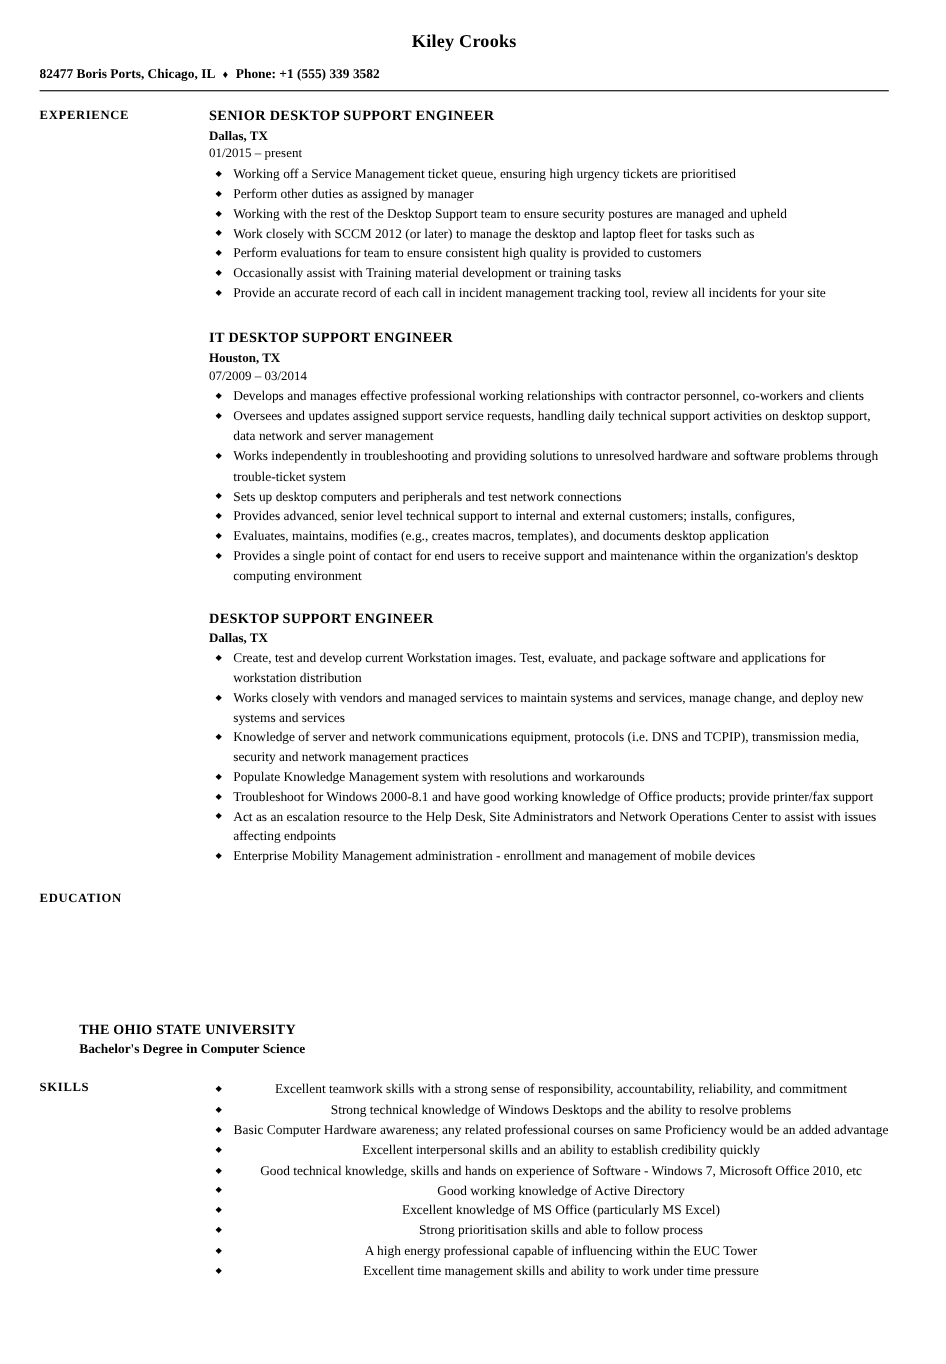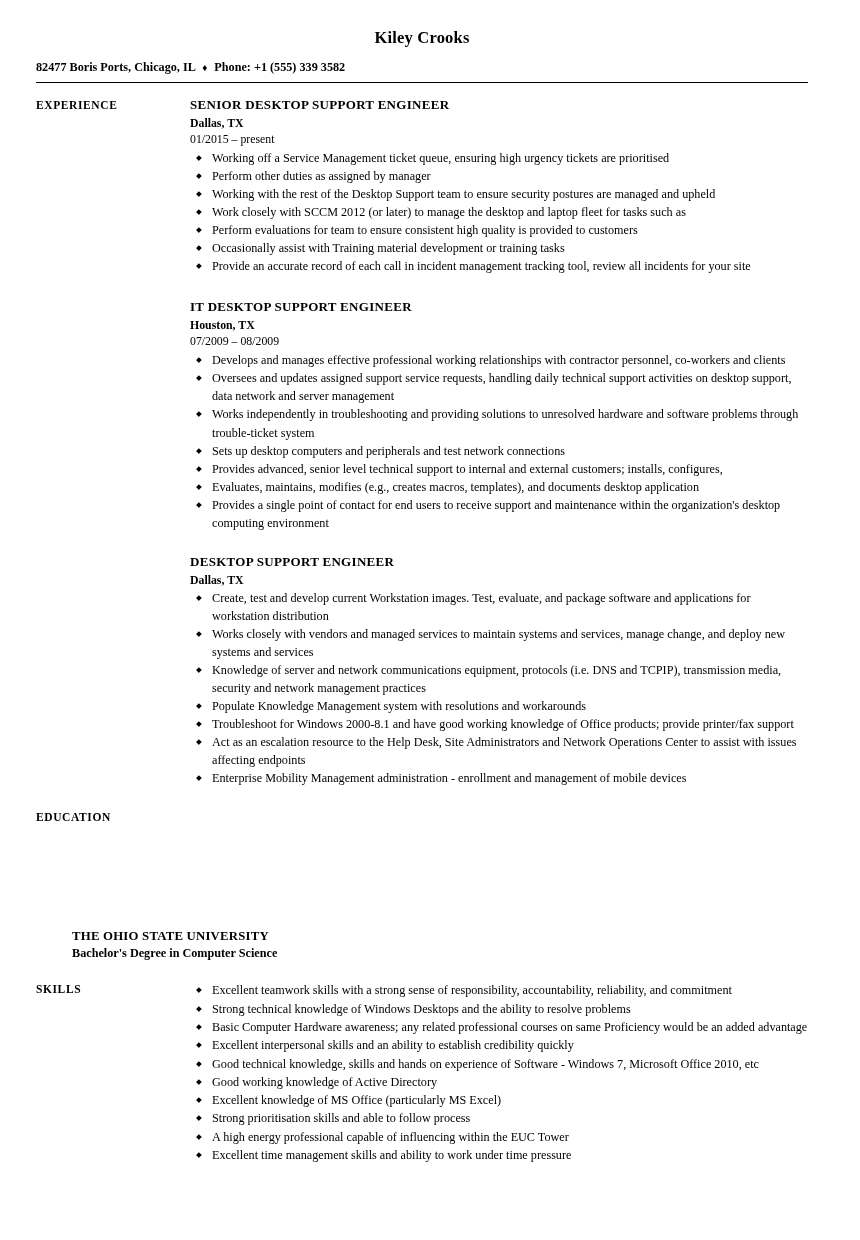--- a/index.html
+++ b/index.html
@@ -110,20 +110,21 @@
     font-size: 12.8px;
     letter-spacing: 0.2px;
     margin-bottom: 2px;
   }
   .edu-degree {
     font-weight: bold;
     font-size: 12.2px;
   }
   .skills-body ul.bullets li {
     line-height: 1.5;
+    text-align: center;
   }
   .edu-section { margin-top: 22px; flex-direction: column; }
   .skills-section { margin-top: 20px; }
 </style>
 </head>
 <body>
 
 <div class="page">
 
   <div class="name">Kiley Crooks</div>
@@ -151,21 +152,21 @@
           <li>Work closely with SCCM 2012 (or later) to manage the desktop and laptop fleet for tasks such as</li>
           <li>Perform evaluations for team to ensure consistent high quality is provided to customers</li>
           <li>Occasionally assist with Training material development or training tasks</li>
           <li>Provide an accurate record of each call in incident management tracking tool, review all incidents for your site</li>
         </ul>
       </div>
 
       <div class="job" style="margin-top:24px;">
         <div class="job-title">IT DESKTOP SUPPORT ENGINEER</div>
         <div class="job-location">Houston, TX</div>
-        <div class="job-dates">07/2009 – 08/2009</div>
+        <div class="job-dates">07/2009 – 03/2014</div>
         <ul class="bullets">
           <li>Develops and manages effective professional working relationships with contractor personnel, co-workers and clients</li>
           <li>Oversees and updates assigned support service requests, handling daily technical support activities on desktop support, data network and server management</li>
           <li>Works independently in troubleshooting and providing solutions to unresolved hardware and software problems through trouble-ticket system</li>
           <li>Sets up desktop computers and peripherals and test network connections</li>
           <li>Provides advanced, senior level technical support to internal and external customers; installs, configures,</li>
           <li>Evaluates, maintains, modifies (e.g., creates macros, templates), and documents desktop application</li>
           <li>Provides a single point of contact for end users to receive support and maintenance within the organization's desktop computing environment</li>
         </ul>
       </div>

